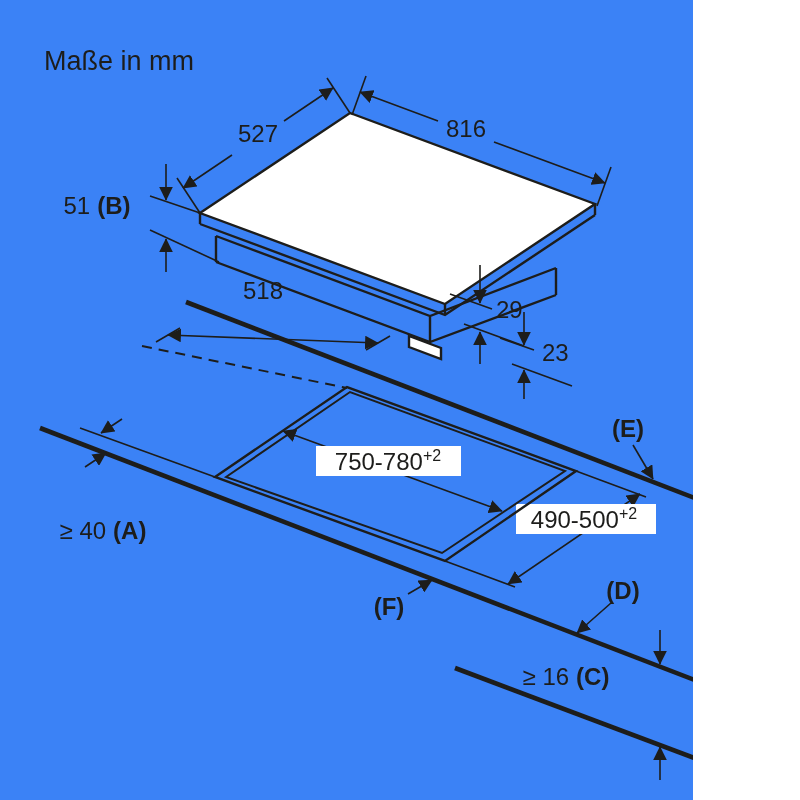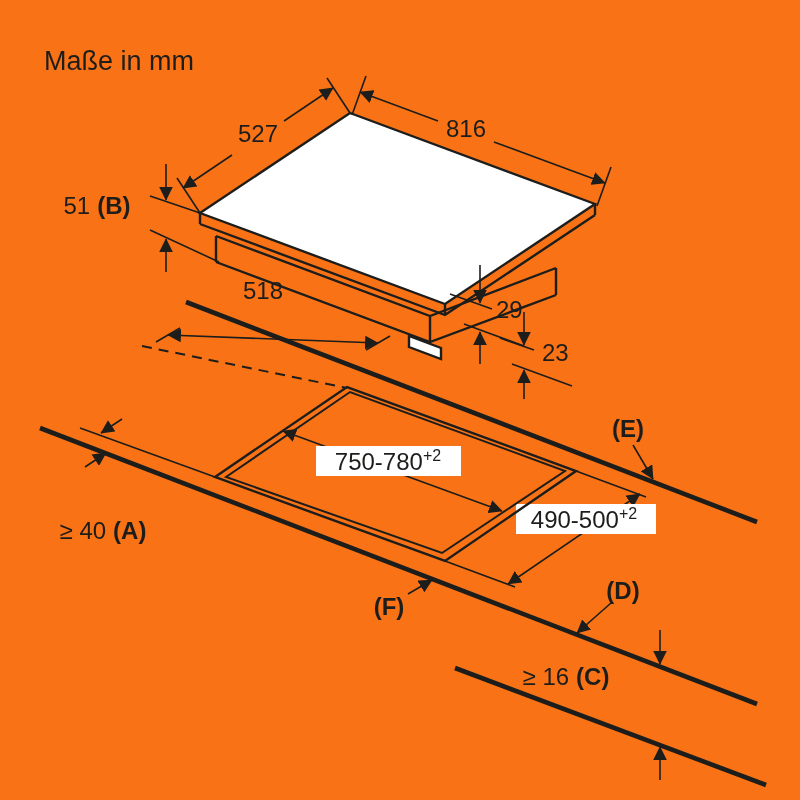--- a/index.html
+++ b/index.html
@@ -1,16 +1,16 @@
 <!DOCTYPE html>
 <html><head>
 <meta charset="utf-8">
 <style>
   html,body{margin:0;padding:0;background:#ffffff;}
-  .canvas{position:relative;width:800px;height:800px;background:#f97316;overflow:hidden;text-decoration:underline;}
+  .canvas{position:relative;width:693px;height:800px;background:#3b82f6;overflow:hidden;text-decoration:underline;}
   svg{display:block;}
   svg line, svg path{stroke:#1d1d1b;fill:none;}
   .s2{stroke-width:2.4;}
   .s1{stroke-width:1.6;}
   .s4{stroke-width:4.6;}
   .dsh{stroke-width:2;stroke-dasharray:10 7;}
   .wfill{fill:#ffffff;}
   .arr{marker-end:url(#ah);}
   .arrS{marker-start:url(#ah);}
   .arr2{marker-start:url(#ah);marker-end:url(#ah);}

